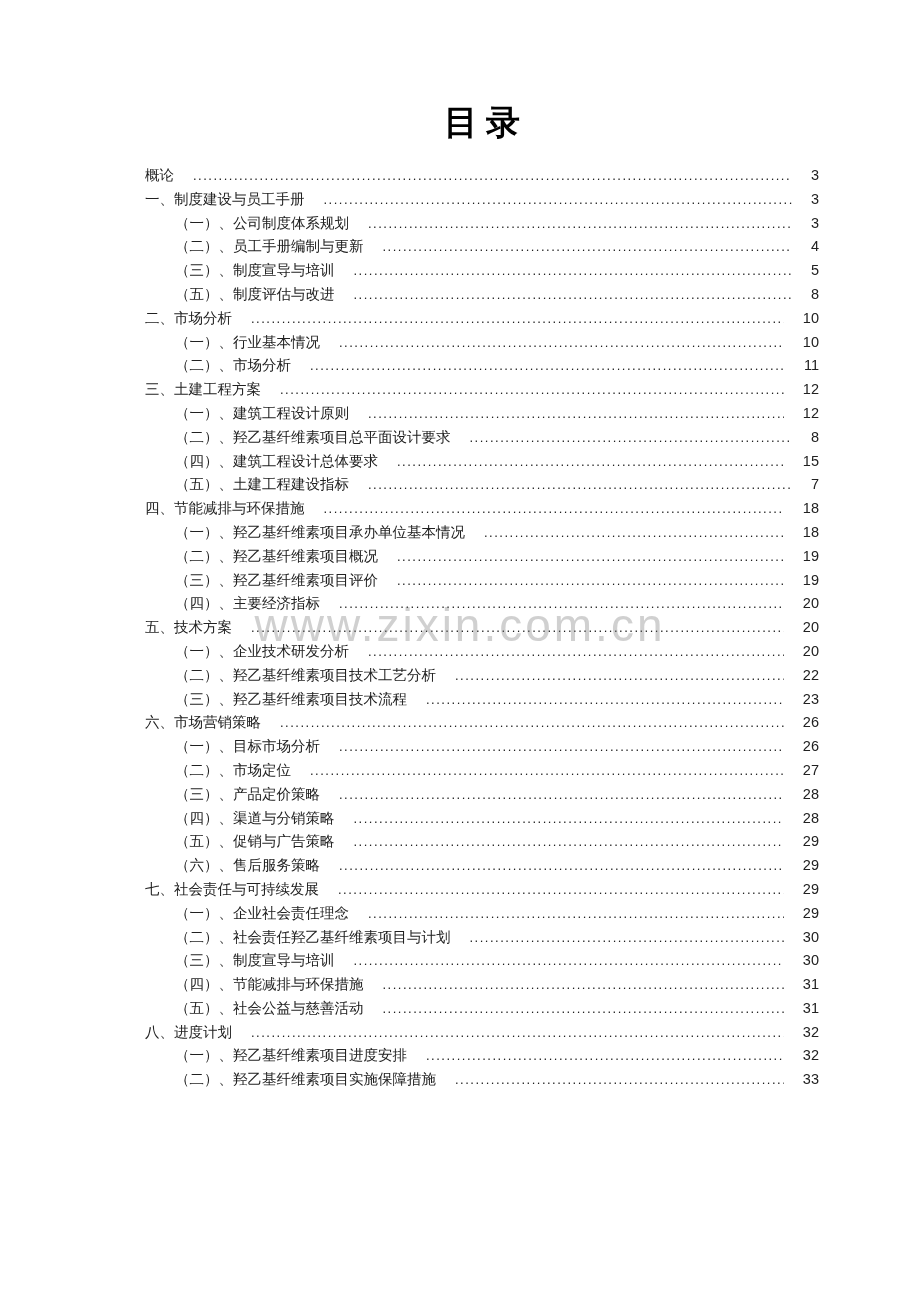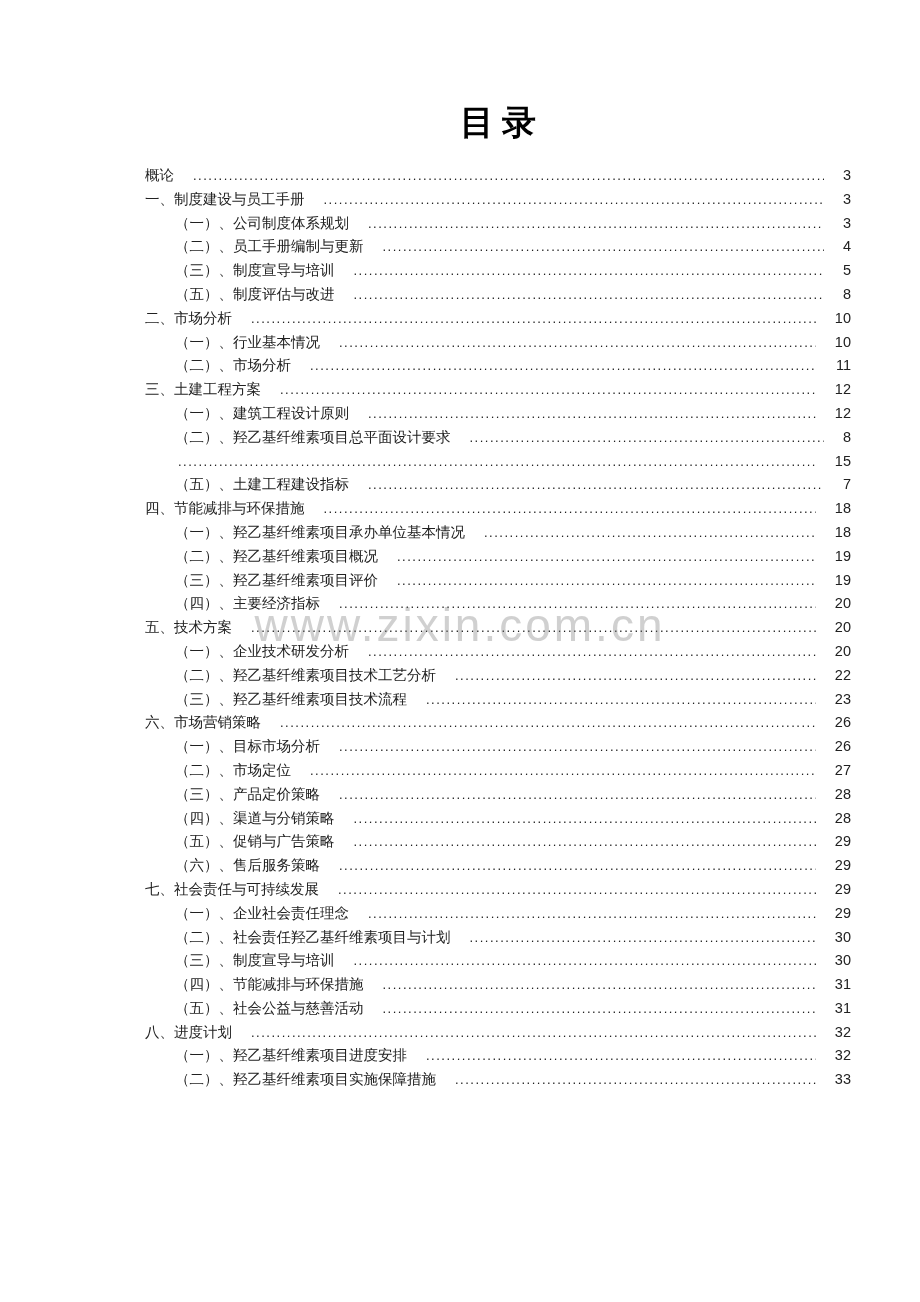--- a/index.html
+++ b/index.html
@@ -9,21 +9,21 @@
   }
   body {
     font-family: "Liberation Sans", "DejaVu Sans", sans-serif;
     color: #212121;
     position: relative;
     overflow: hidden;
   }
   .page {
     position: absolute;
     inset: 0;
-    padding: 100px 69px 0 145px;
+    padding: 100px 101px 0 145px;
   }
   .doc-title {
     text-align: center;
     font-size: 34px;
     font-weight: bold;
     letter-spacing: 8px;
     text-indent: 8px;
     margin-bottom: 18px;
     color: #000000;
   }
@@ -132,20 +132,21 @@
         <span class="toc-label">（一）、建筑工程设计原则</span>
         <span class="toc-dots"></span>
         <span class="toc-page">12</span>
       </div>
       <div class="toc-entry level-1">
         <span class="toc-label">（二）、羟乙基纤维素项目总平面设计要求</span>
         <span class="toc-dots"></span>
         <span class="toc-page">8</span>
       </div>
       <div class="toc-entry level-1">
+        <span class="toc-label">（四）、建筑工程设计总体要求</span>
         <span class="toc-dots"></span>
         <span class="toc-page">15</span>
       </div>
       <div class="toc-entry level-1">
         <span class="toc-label">（五）、土建工程建设指标</span>
         <span class="toc-dots"></span>
         <span class="toc-page">7</span>
       </div>
       <div class="toc-entry level-0">
         <span class="toc-label">四、节能减排与环保措施</span>

